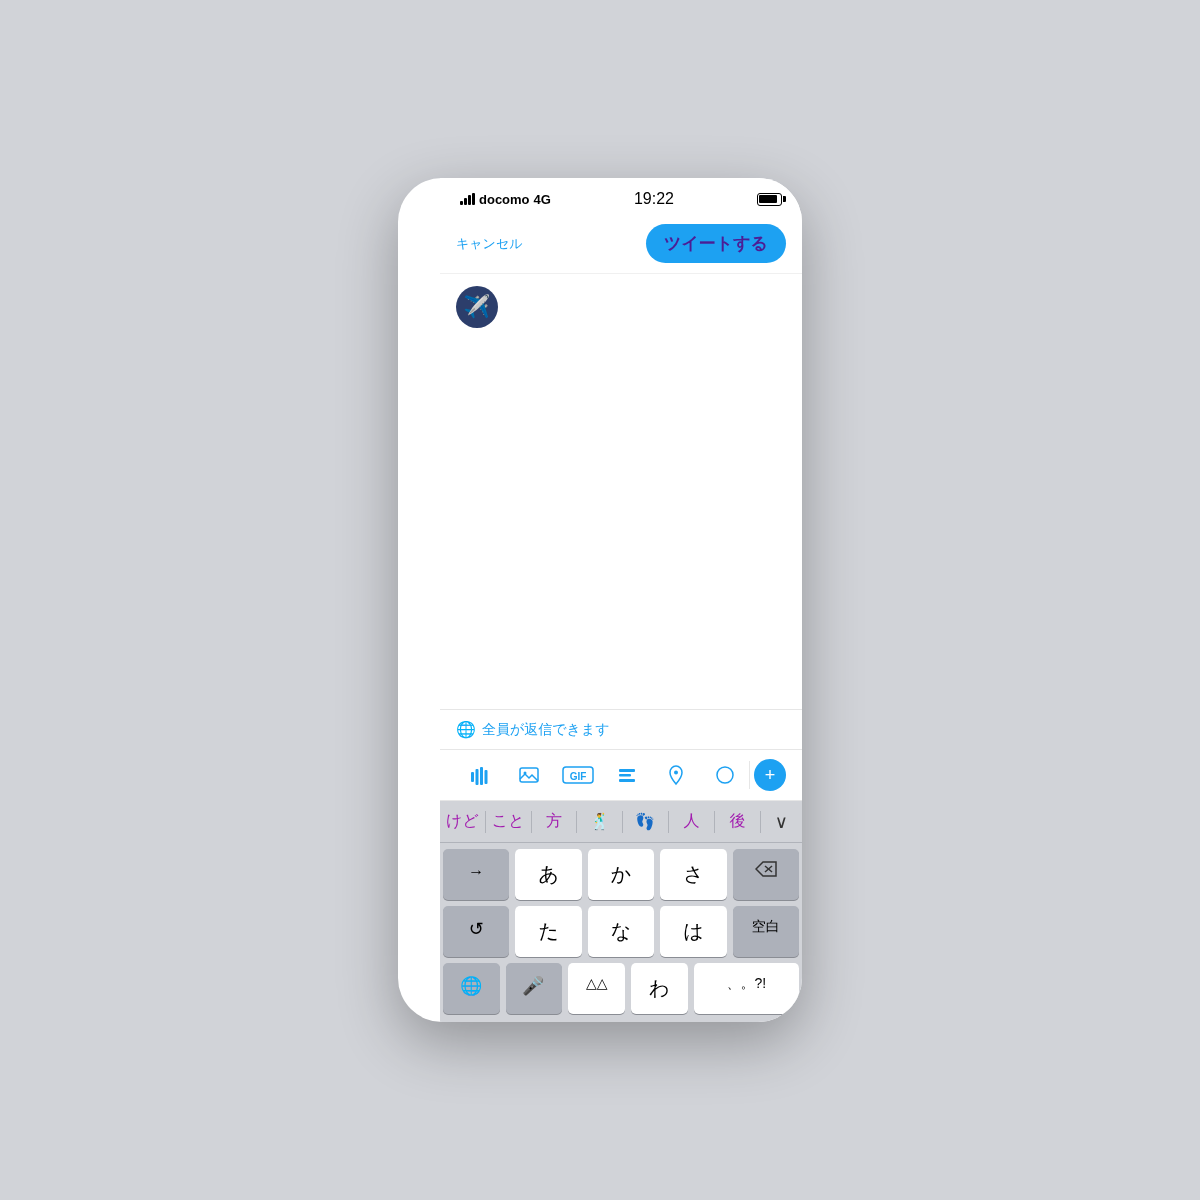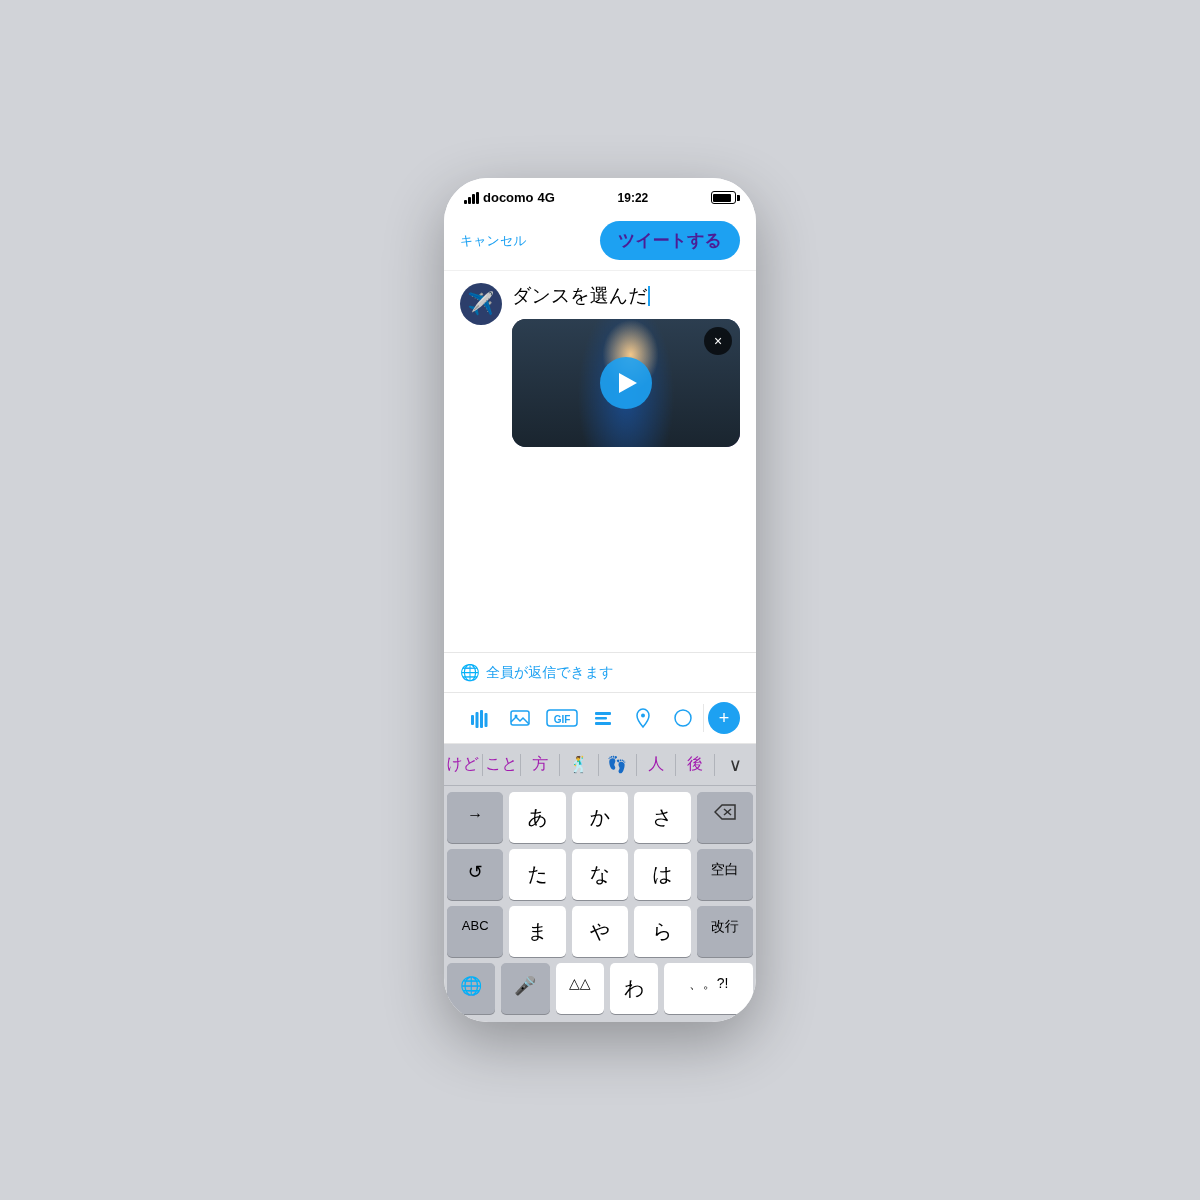--- a/index.html
+++ b/index.html
@@ -5,29 +5,30 @@
     * { box-sizing: border-box; margin: 0; padding: 0; }
     body {
       background: #d1d3d8;
       display: flex;
       justify-content: center;
       align-items: center;
       min-height: 100vh;
       font-family: -apple-system, 'Helvetica Neue', sans-serif;
     }
     .phone {
-      width: 312px;
+      width: 404px;
       height: 844px;
       background: #fff;
       border-radius: 44px;
       overflow: hidden;
       position: relative;
       box-shadow: 0 20px 60px rgba(0,0,0,0.3);
       display: flex;
       flex-direction: column;
+      padding-left: 42px;
     }
     
     .status-bar {
       background: #fff;
       padding: 12px 20px 6px;
       display: flex;
       justify-content: space-between;
       align-items: center;
       flex-shrink: 0;
     }
@@ -43,22 +44,22 @@
       align-items: flex-end;
       gap: 1px;
       height: 12px;
     }
     .signal-bar {
       width: 3px;
       background: #000;
       border-radius: 1px;
     }
     .status-center {
-      font-size: 12px;
-      font-weight: 700;
+      font-size: 16px;
+      font-weight: 400;
     }
     .status-right {
       display: flex;
       align-items: center;
       gap: 6px;
     }
     .battery {
       width: 25px;
       height: 13px;
       border: 1.5px solid #000;
@@ -367,37 +368,20 @@
   </div>
 
   <div class="compose-header">
     <div class="cancel-btn">キャンセル</div>
     <div class="tweet-btn">ツイートする</div>
   </div>
 
   <div class="compose-area">
     <div class="avatar">
       <span>✈️</span>
-    </div>
-    <div class="compose-content">
-      <div class="tweet-text">
-        <span>ダンスを選んだ</span><span class="cursor"></span>
-      </div>
-
-      <div class="video-thumb">
-        <div class="kid-figure"></div>
-        <div class="video-bg">
-          <div class="play-btn">
-            <div class="play-triangle"></div>
-          </div>
-        </div>
-        <div class="close-btn">
-          <span>×</span>
-        </div>
-      </div>
     </div>
   </div>
 
   <div class="reply-permission">
     <span class="globe-icon">🌐</span>
     <span class="reply-text">全員が返信できます</span>
   </div>
 
   <div class="compose-toolbar">
     <div class="toolbar-icon">
@@ -478,27 +462,20 @@
     </div>
 
     <div class="kb-row">
       <div class="kb-key dark" style="font-size:18px;">↺</div>
       <div class="kb-key">た</div>
       <div class="kb-key">な</div>
       <div class="kb-key">は</div>
       <div class="kb-key dark" style="font-size:14px;">空白</div>
     </div>
 
-    <div class="kb-row">
-      <div class="kb-key dark" style="font-size:13px;">ABC</div>
-      <div class="kb-key">ま</div>
-      <div class="kb-key">や</div>
-      <div class="kb-key">ら</div>
-      <div class="kb-key dark" style="font-size:14px;">改行</div>
-    </div>
 
     <div class="kb-bottom-row">
       <div class="kb-key dark" style="font-size:18px;">🌐</div>
       <div class="kb-key dark" style="font-size:18px;">🎤</div>
       <div class="kb-key" style="font-size:14px;">△△</div>
       <div class="kb-key">わ</div>
       <div class="kb-key punctuation" style="font-size:14px;">、。?!</div>
     </div>
   </div>
 

